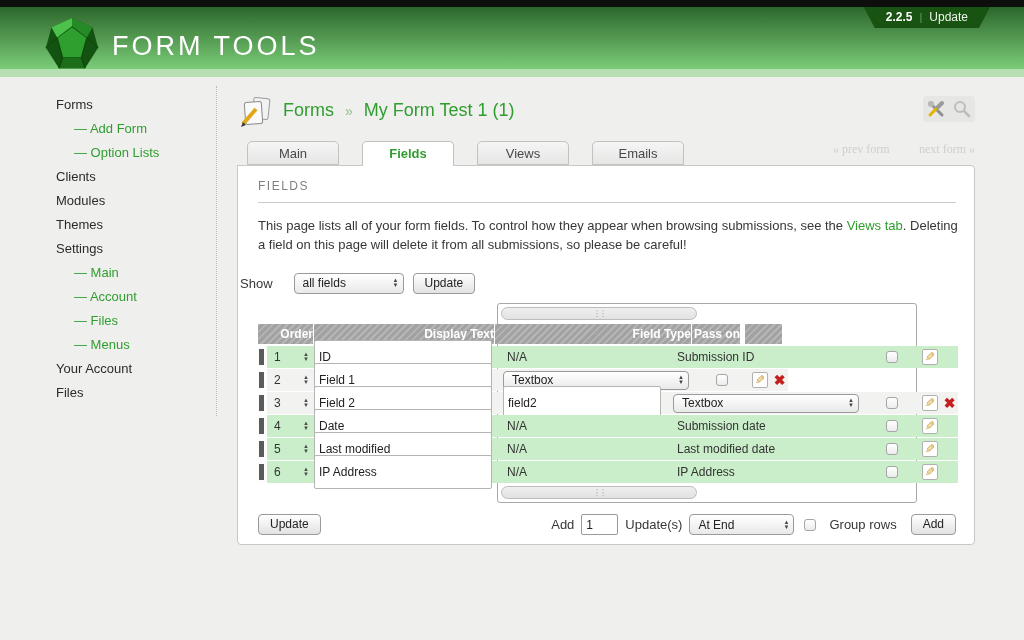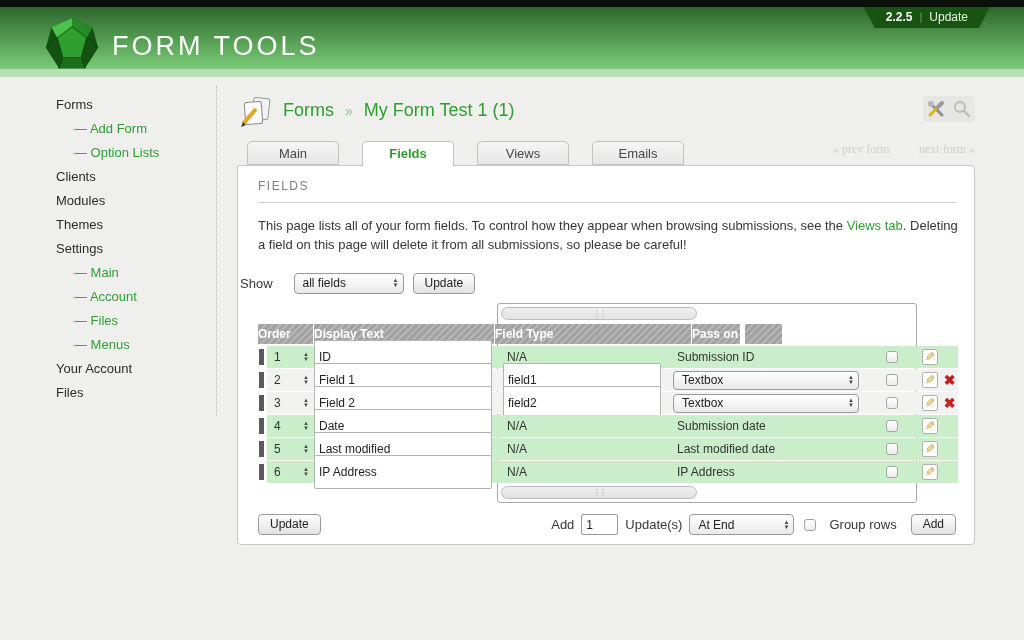--- a/index.html
+++ b/index.html
@@ -71,21 +71,21 @@
   .sb-track { position:absolute; left:3px; right:3px; height:13px; }
   .sb-track.top { top:3px; } .sb-track.bottom { bottom:3px; }
   .sb-handle { position:absolute; left:0; top:0; width:196px; height:13px; background:linear-gradient(#efefef,#e2e2e2);
     border:1px solid #bcbcbc; border-radius:7px; cursor:pointer; display:flex; align-items:center; justify-content:center; }
   .grip { font-size:8px; color:#9a9a9a; letter-spacing:-2px; line-height:8px; }
 
   
   .tbl { position:absolute; left:20px; top:158px; width:700px; z-index:2; }
   .thead { display:flex; height:20px; margin-bottom:2px; }
   .th { background:#a2a2a2 repeating-linear-gradient(135deg, rgba(255,255,255,.22) 0 2px, rgba(0,0,0,0) 2px 5px);
-    color:#fff; font-size:12px; font-weight:bold; text-align:left; line-height:20px; }
+    color:#fff; font-size:12px; font-weight:bold; text-align:right; line-height:20px; }
   .th.h-order { width:55px; } .th.h-disp { width:180px; margin-left:1px; }
   .th.h-form { width:170px; margin-left:8px; } .th.h-type { width:196px; margin-left:1px; }
   .th.h-pass { width:48px; margin-left:1px; } .th.h-icons { width:37px; margin-left:5px; }
 
   .trow { display:flex; height:22px; margin-bottom:1px; }
   .c { display:flex; align-items:center; }
   .c.handle { width:9px; background:#fdfdfd; }
   .c.handle .bar { width:5px; height:16px; background:#5a5a5a; margin-left:1px; }
   .c.order { width:46px; padding:0 4px 0 7px; justify-content:space-between; font-size:12px; color:#333; }
   .sorter { display:flex; flex-direction:column; align-items:center; cursor:pointer; }
@@ -287,23 +287,20 @@
       <span class="num">2</span>
       <span class="sorter">
               <i class="up">▲</i>
               <i class="dn">▼</i>
             </span>
     </div>
     <div class="c disp">
       <input class="txt" value="Field 1" style="">
     </div>
     <div class="c midgap"></div>
-    <div class="c form" style="padding-left: 2px;">
-            <input class="txt" value="field1" style="">
-          </div>
     <div class="c type" style="padding-left: 2px;">
             <span class="select type-select">
               <span class="sel-label">Textbox</span>
               <span class="stepper">
                 <i>▲</i>
                 <i>▼</i>
               </span>
             </span>
           </div>
     <div class="c pass">

